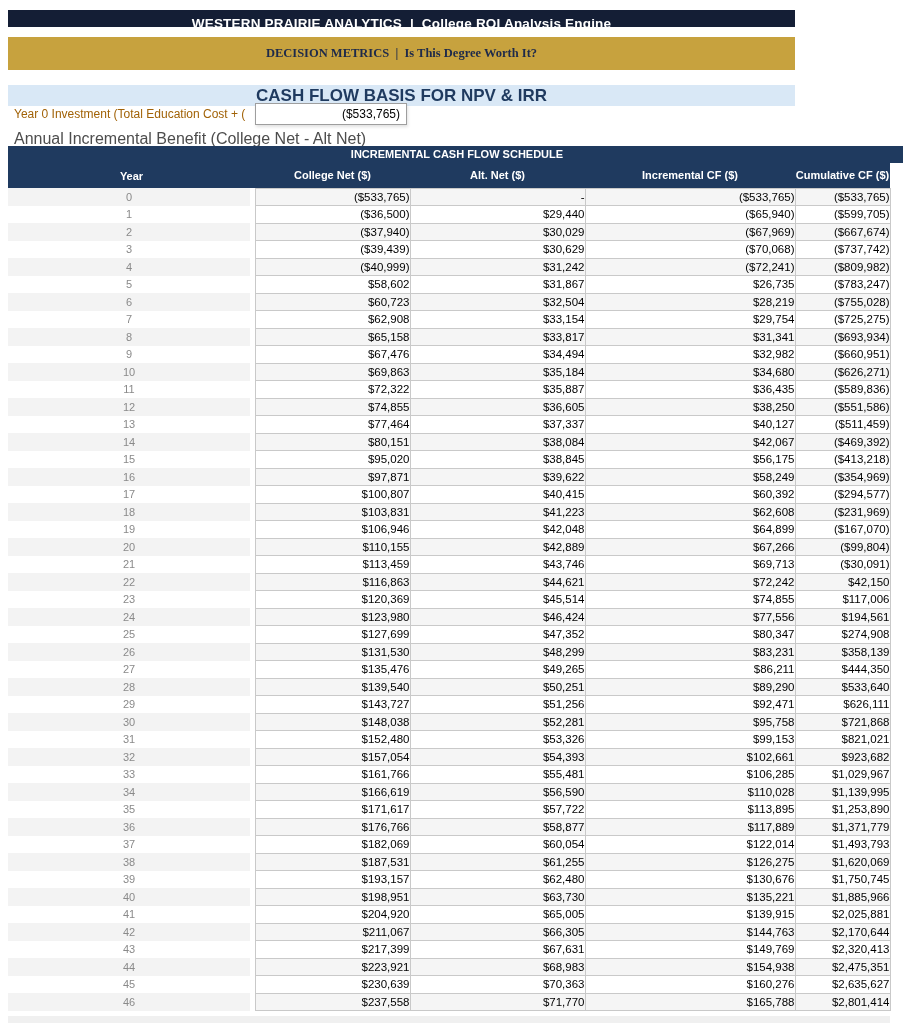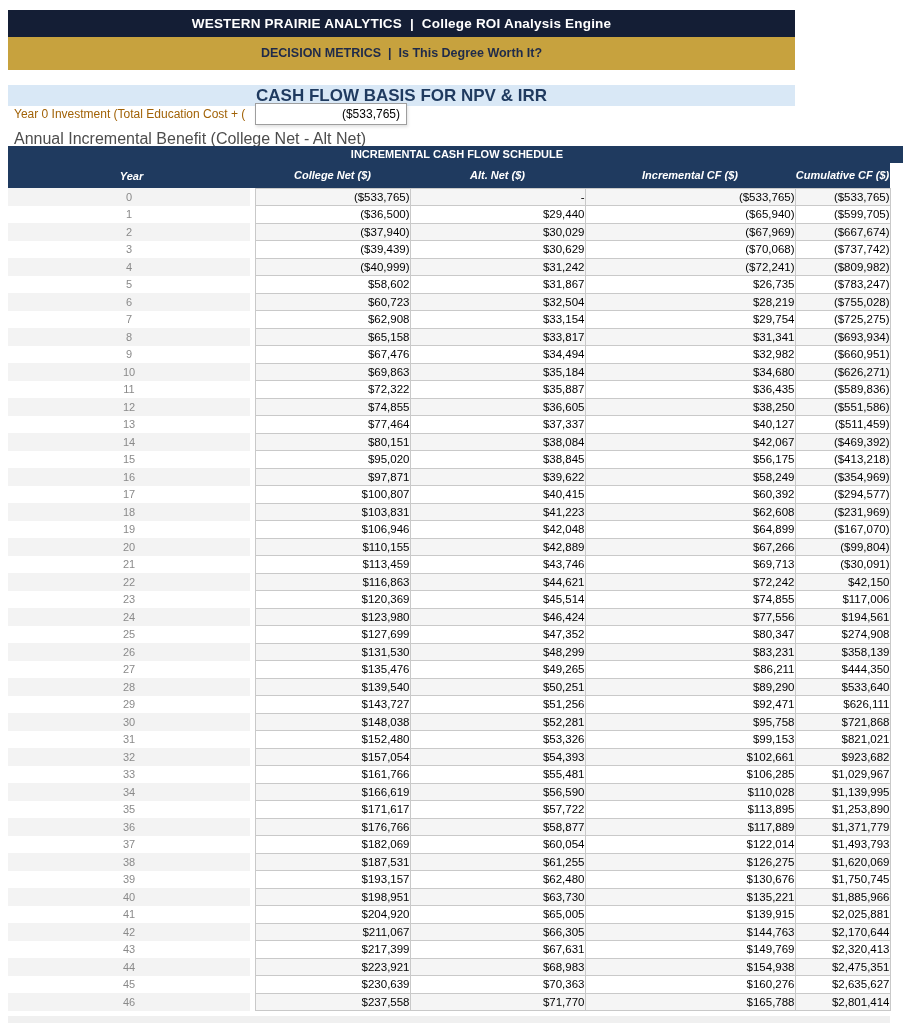--- a/index.html
+++ b/index.html
@@ -4,28 +4,28 @@
 <style>
   * { margin: 0; padding: 0; box-sizing: border-box; }
   html, body { background: #ffffff; }
   body {
     font-family: "Liberation Sans", sans-serif;
     width: 903px; height: 1023px; position: relative; overflow: hidden;
   }
   .abs { position: absolute; }
   .bar { white-space: pre; text-align: center; font-weight: bold; }
   .topbar {
-    left: 8px; top: 10px; width: 787px; height: 27px;
+    left: 8px; top: 10px; width: 787px; height: 17px;
     background: #141e35; color: #ffffff;
     font-size: 13.5px; line-height: 27px; letter-spacing: .2px;
   }
   .goldbar {
     left: 8px; top: 37px; width: 787px; height: 33px;
     background: #c7a23e; color: #1e2a4a;
-    font-size: 12.5px; line-height: 33px;
+    font-size: 12.5px; line-height: 33px; font-family: Liberation Serif, serif;
   }
   .bluebar {
     left: 8px; top: 85px; width: 787px; height: 21px;
     background: #d9e8f6; color: #1f3a5f;
     font-size: 17px; line-height: 21px;
   }
   .inv-label {
     left: 14px; top: 107px; width: 241px; height: 16px;
     font-size: 12px; color: #a16207; white-space: nowrap; overflow: hidden;
   }
@@ -45,21 +45,21 @@
     background: #1f3a5f; color: #ffffff;
     font-size: 11px; line-height: 17px;
   }
   .sched-table-wrap { left: 8px; top: 163px; width: 882px; }
   table.sched {
     border-collapse: collapse; table-layout: fixed; width: 882px;
   }
   table.sched th {
     background: #1f3a5f; color: #ffffff;
     font-size: 11px; font-weight: bold; text-align: center;
-    height: 25px; padding: 0; overflow: hidden; white-space: nowrap; font-style: italic;
+    height: 25px; padding: 0; overflow: hidden; white-space: nowrap;
   }
   table.sched td { height: 17.5px; padding: 0; overflow: hidden; white-space: nowrap; }
   td.year { text-align: center; color: #8a8a8a; font-size: 11px; }
   td.spacer, th.spacer-h { background-clip: padding-box; }
   td.val {
     border: 1px solid #c9c9c9; background: #ffffff;
     text-align: right; padding-right: 5px;
     font-size: 11.5px; color: #000000;
   }
   tr.even td.year { background: #f3f3f3; }

